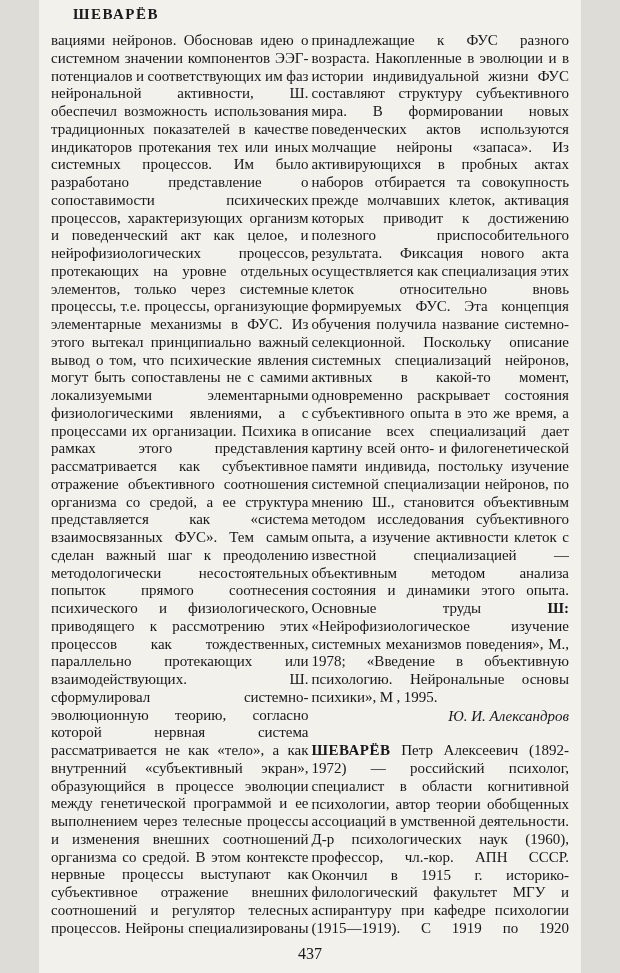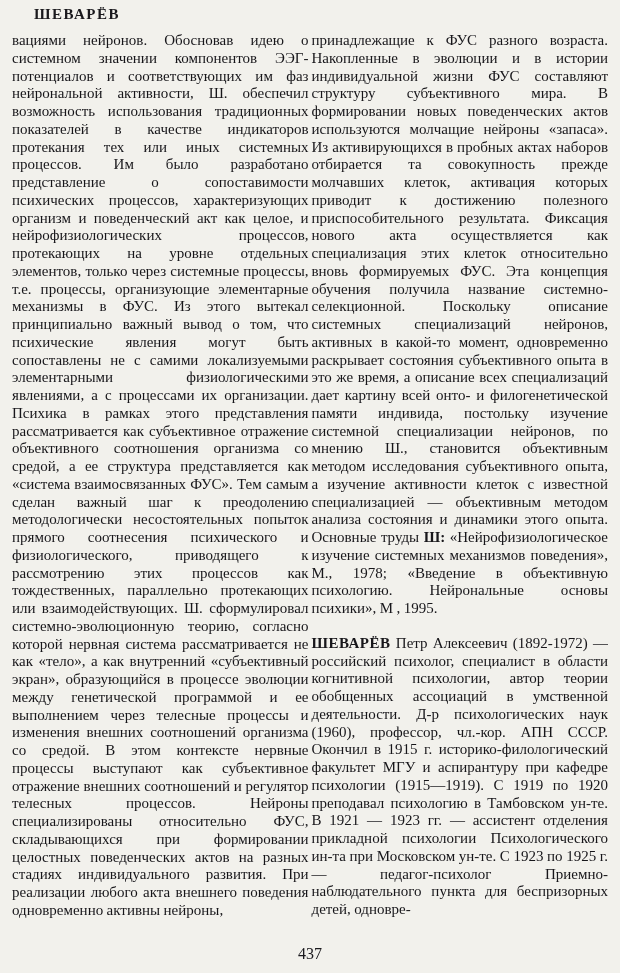--- a/index.html
+++ b/index.html
@@ -2,21 +2,21 @@
 <html><head>
 <meta charset="utf-8">
 <style>
   html, body {
     margin: 0;
     padding: 0;
     background: #dedcd6;
   }
   .page {
     position: relative;
-    width: 620px;
+    width: 542px;
     height: 973px;
     margin: 0 auto;
     background: #f2f1ec;
     color: #17161a;
     font-family: "Liberation Serif", "DejaVu Serif", serif;
     overflow: hidden;
     box-sizing: border-box;
     padding: 6px 12px 0 12px;
   }
   .running-head {
@@ -77,20 +77,21 @@
 
   <div class="columns">
 
     <div class="col">
       <p class="para">вациями нейронов. Обосновав идею о системном значении компонентов ЭЭГ-потенциалов и соответствующих им фаз нейрональной активности, Ш. обеспечил возможность использования традиционных показателей в качестве индикаторов протекания тех или иных системных процессов. Им было разработано представление о сопоставимости психических процессов, характеризующих организм и поведенческий акт как целое, и нейрофизиологических процессов, протекающих на уровне отдельных элементов, только через системные процессы, т.е. процессы, организующие элементарные механизмы в ФУС. Из этого вытекал принципиально важный вывод о том, что психические явления могут быть сопоставлены не с самими локализуемыми элементарными физиологическими явлениями, а с процессами их организации. Психика в рамках этого представления рассматривается как субъективное отражение объективного соотношения организма со средой, а ее структура представляется как «система взаимосвязанных ФУС». Тем самым сделан важный шаг к преодолению методологически несостоятельных попыток прямого соотнесения психического и физиологического, приводящего к рассмотрению этих процессов как тождественных, параллельно протекающих или взаимодействующих. Ш. сформулировал системно-эволюционную теорию, согласно которой нервная система рассматривается не как «тело», а как внутренний «субъективный экран», образующийся в процессе эволюции между генетической программой и ее выполнением через телесные процессы и изменения внешних соотношений организма со средой. В этом контексте нервные процессы выступают как субъективное отражение внешних соотношений и регулятор телесных процессов. Нейроны специализированы относительно ФУС, складывающихся при формировании целостных поведенческих актов на разных стадиях индивидуального развития. При реализации любого акта внешнего поведения одновременно активны нейроны,</p>
     </div>
 
     <div class="col">
       <p class="para"><span>принадлежащие к ФУС разного возраста. Накопленные в эволюции и в истории индивидуальной жизни ФУС составляют структуру субъективного мира. В формировании новых поведенческих актов используются молчащие нейроны «запаса». Из активирующихся в пробных актах наборов отбирается та совокупность прежде молчавших клеток, активация которых приводит к достижению полезного приспособительного результата. Фиксация нового акта осуществляется как специализация этих клеток относительно вновь формируемых ФУС. Эта концепция обучения получила название системно-селекционной. Поскольку описание системных специализаций нейронов, активных в какой-то момент, одновременно раскрывает состояния субъективного опыта в это же время, а описание всех специализаций дает картину всей онто- и филогенетической памяти индивида, постольку изучение системной специализации нейронов, по мнению Ш., становится объективным методом исследования субъективного опыта, а изучение активности клеток с известной специализацией — объективным методом анализа состояния и динамики этого опыта. Основные труды </span><b>Ш:</b><span> «Нейрофизиологическое изучение системных механизмов поведения», М., 1978; «Введение в объективную психологию. Нейрональные основы психики», М , 1995.</span></p>
 
+      <p class="signature">Ю. И. Александров</p>
 
       <p class="para entry"><b class="headword">ШЕВАРЁВ</b><span> Петр Алексеевич (1892-1972) — российский психолог, специалист в области когнитивной психологии, автор теории обобщенных ассоциаций в умственной деятельности. Д-р психологических наук (1960), профессор, чл.-кор. АПН СССР. Окончил в 1915 г. историко-филологический факультет МГУ и аспирантуру при кафедре психологии (1915—1919). С 1919 по 1920 преподавал психологию в Тамбовском ун-те. В 1921 — 1923 гг. — ассистент отделения прикладной психологии Психологического ин-та при Московском ун-те. С 1923 по 1925 г. — педагог-психолог Приемно-наблюдательного пункта для беспризорных детей, одновре-</span></p>
     </div>
 
   </div>
 
   <div class="page-number">437</div>
 
 </div>
 

